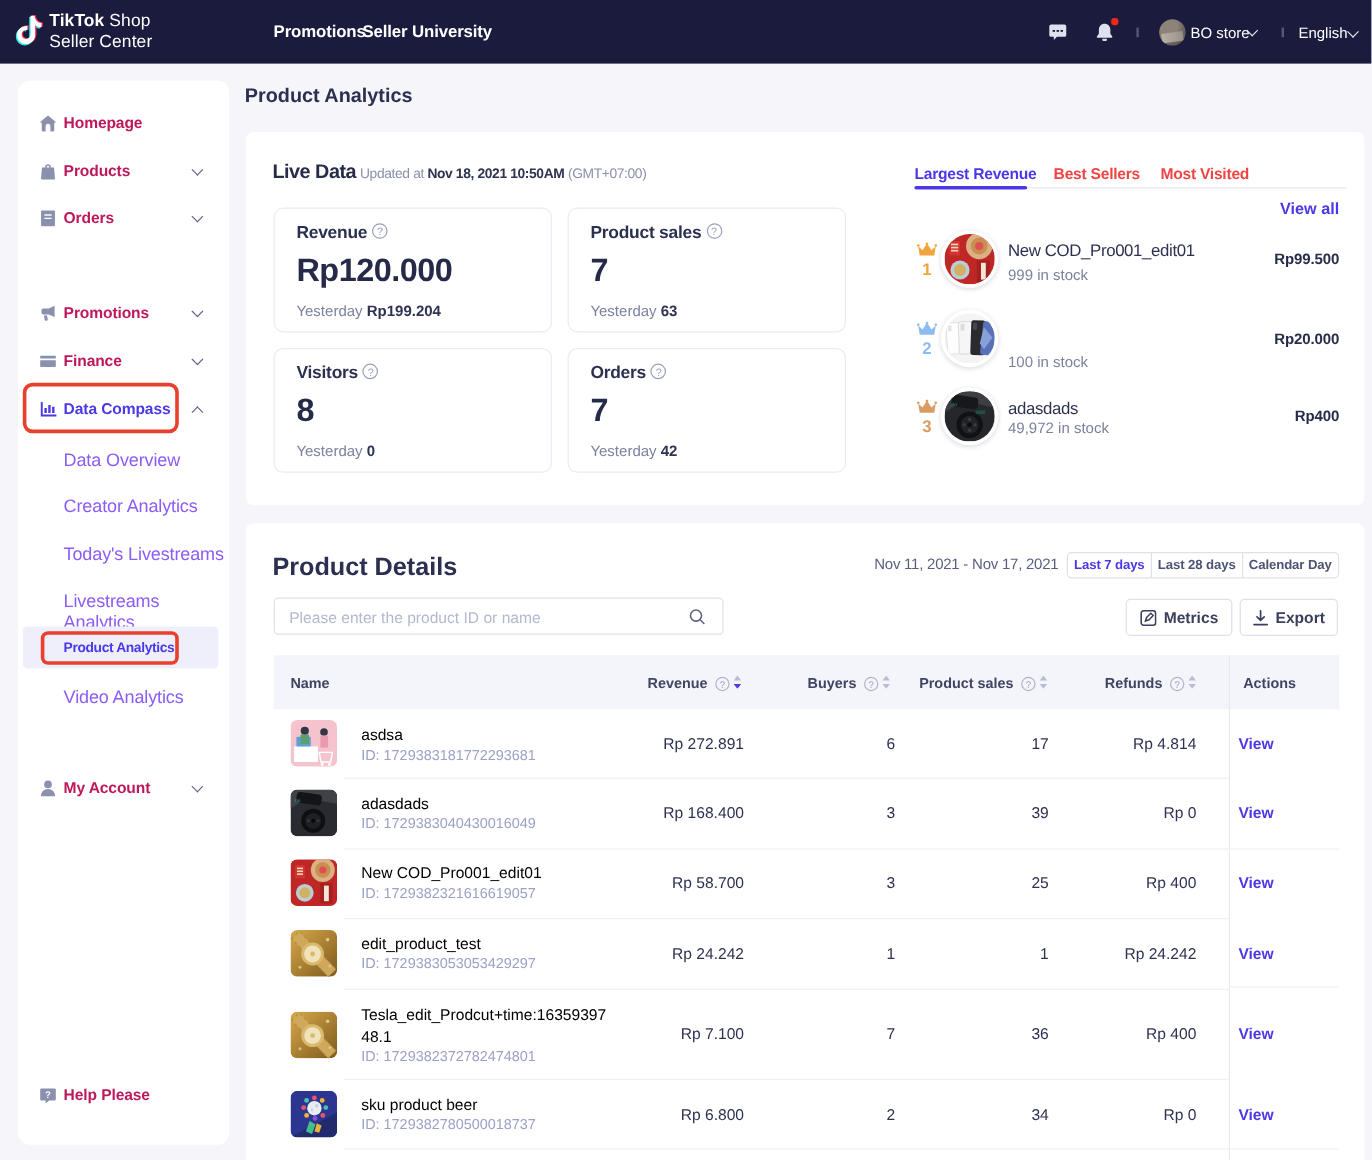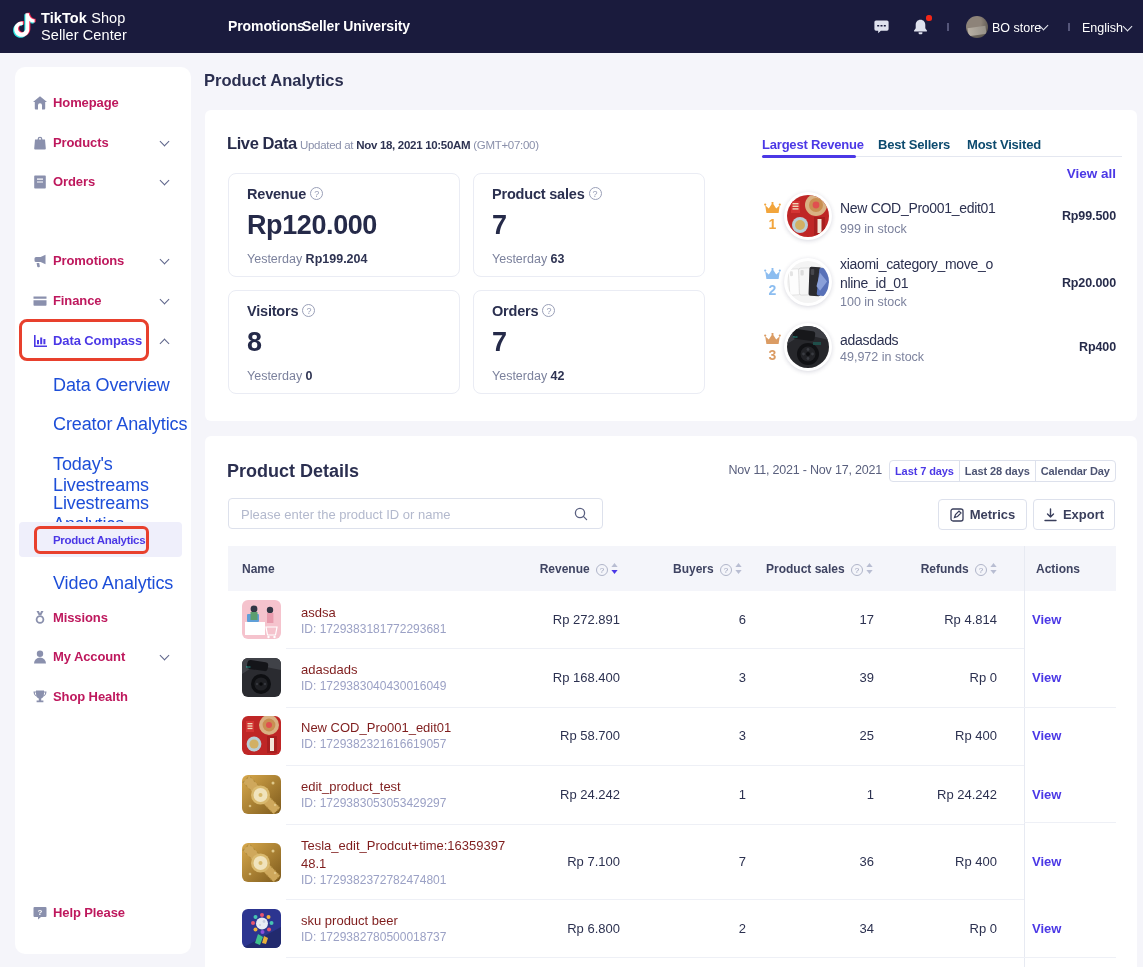--- a/index.html
+++ b/index.html
@@ -20,74 +20,74 @@
 .htxt { position:absolute; font-size:13.5px; font-weight:700; color:#fff; }
 .chev { display:inline-block; width:7px; height:7px; border-right:1.5px solid #e8eaf2; border-bottom:1.5px solid #e8eaf2; transform:rotate(45deg); }
 
 
 .side { position:absolute; left:15px; top:67px; width:176px; height:887px; background:#fff; border-radius:10px; }
 .sitem { position:absolute; left:0; width:176px; height:40px; }
 .sitem .ic { position:absolute; left:17px; top:12px; width:16px; height:16px; }
 .sitem .lb { position:absolute; left:38px; top:12px; font-size:13px; font-weight:700; color:#be185d; letter-spacing:-.1px; }
 .sitem .cv { position:absolute; left:146px; top:15px; width:7px; height:7px; border-right:1.7px solid #5d648a; border-bottom:1.7px solid #5d648a; transform:rotate(45deg); }
 .sitem .cvu { position:absolute; left:146px; top:19px; width:7px; height:7px; border-right:1.7px solid #5d648a; border-bottom:1.7px solid #5d648a; transform:rotate(-135deg); }
-.ssub { position:absolute; left:38px; font-size:18px; color:#1d4ed8; letter-spacing:-.1px; }
+.ssub { position:absolute; left:38px; font-size:15px; color:#8b5cf6; letter-spacing:-.1px; }
 .redbox { position:absolute; border:3px solid #e8402d; border-radius:8px; }
 
 
 .main-title { position:absolute; left:204px; top:71px; font-size:16.5px; font-weight:700; color:#2b2f50; }
 .card { position:absolute; background:#fff; border-radius:6px; }
 #live { left:205px; top:110px; width:932px; height:311px; }
 #details { left:205px; top:436px; width:932px; height:545px; }
 
 .lv-title { position:absolute; left:22px; top:24px; font-size:16.5px; font-weight:700; color:#272b4a; letter-spacing:-.4px; }
 .lv-upd { position:absolute; left:95px; top:29px; font-size:11.5px; color:#8a90ab; letter-spacing:-.3px; }
 .lv-upd b { color:#2e3352; }
 .stat { position:absolute; width:232px; height:104px; border:1px solid #eaecf4; border-radius:8px; }
 .stat .sl { position:absolute; left:18px; top:12px; font-size:14.5px; font-weight:700; color:#2b3050; letter-spacing:-.2px; }
 .stat .sv { position:absolute; left:18px; top:36px; font-size:27px; font-weight:700; color:#252a49; letter-spacing:-.4px; }
 .stat .sy { position:absolute; left:18px; top:78px; font-size:12.5px; color:#7c829d; }
 .stat .sy b { color:#2e3352; }
 .qm { display:inline-block; width:13px; height:13px; border:1px solid #9aa0b8; border-radius:50%; color:#9aa0b8; font-size:9px; font-weight:400; text-align:center; line-height:13px; vertical-align:2px; margin-left:4px; }
 
 .tabs { position:absolute; left:557px; top:27px; width:360px; height:20px; border-bottom:1px solid #e4e7f0; }
-.tab { position:absolute; top:0; font-size:13px; font-weight:700; color:#0c4a6e; letter-spacing:-.2px; white-space:nowrap; }
+.tab { position:absolute; top:0; font-size:13px; font-weight:700; color:#ef4444; letter-spacing:-.2px; white-space:nowrap; }
 .tab.on { color:#4b38e6; }
 .tabu { position:absolute; left:0; top:18px; width:94px; height:2.5px; background:#4b38e6; border-radius:2px; }
 .viewall { position:absolute; top:56px; right:21px; font-size:13.5px; font-weight:700; color:#4b38e6; }
 
 .rk { position:absolute; left:556px; width:355px; height:52px; }
 .rk .crown { position:absolute; left:3px; top:-3px; width:17px; text-align:center; }
 .rk .rno { position:absolute; left:3px; top:12px; width:17px; text-align:center; font-size:14px; font-weight:700; }
 .rk .av { position:absolute; left:23px; top:-3px; width:48px; height:48px; border-radius:50%; box-shadow:0 1px 4px rgba(40,40,80,.18); background:#fff; }
 .rk .av .im { position:absolute; left:3px; top:3px; width:42px; height:42px; border-radius:50%; overflow:hidden; }
 .rk .nm { position:absolute; left:79px; top:-5px; font-size:14px; color:#2c3150; line-height:18.5px; max-width:190px; letter-spacing:-.3px; }
 .rk .st { position:absolute; left:79px; font-size:12.5px; color:#7c829d; }
 .rk .pr { position:absolute; right:0; font-size:12.5px; font-weight:700; color:#272c4b; letter-spacing:-.1px; }
 
 
-.pd-title { position:absolute; left:22px; top:25px; font-size:18px; font-weight:700; color:#2b2f50; }
+.pd-title { position:absolute; left:22px; top:25px; font-size:21px; font-weight:700; color:#2b2f50; }
 .pd-date { position:absolute; right:255px; top:27px; font-size:12.5px; color:#595f7d; letter-spacing:-.2px; }
 .seg { position:absolute; left:684px; top:24px; height:22px; display:flex; border:1px solid #dde1ec; border-radius:4px; background:#fff; }
 .seg div { font-size:11px; font-weight:700; color:#4d5473; padding:0 5px; line-height:20px; border-right:1px solid #dde1ec; white-space:nowrap; letter-spacing:-.1px; }
 .seg div:last-child { border-right:none; }
 .seg .on { color:#4b38e6; }
 .srch { position:absolute; left:23px; top:62px; width:375px; height:31px; border:1px solid #dde1ec; border-radius:4px; background:#fff; }
 .srch span { position:absolute; left:12px; top:8px; font-size:13px; color:#b3b9cd; }
 .btn { position:absolute; top:63px; height:31px; border:1px solid #dde1ec; border-radius:4px; background:#fff; font-size:13px; font-weight:700; color:#3a3f5c; display:flex; align-items:center; justify-content:center; gap:6px; }
 #btn-metrics { left:733px; width:89px; }
 #btn-export { left:828px; width:82px; }
 
 
 .thead { position:absolute; left:23px; top:110px; width:888px; height:45px; background:#f4f5fa; }
 .th { position:absolute; top:16px; font-size:12px; font-weight:700; color:#3f4462; }
 .vline { position:absolute; left:819px; top:110px; width:1px; height:435px; background:#e7eaf2; }
 .trow { position:absolute; left:23px; width:888px; }
 .trow .pim { position:absolute; left:14px; width:39px; height:39px; border-radius:6px; overflow:hidden; }
-.trow .nm { position:absolute; left:73px; font-size:13px; color:#7f1d1d; }
+.trow .nm { position:absolute; left:73px; font-size:13px; color:#000000; }
 .trow .pid { position:absolute; left:73px; font-size:12px; color:#9ba1c5; }
 .trow .val { position:absolute; font-size:13px; color:#2c3150; }
 .trow .view { position:absolute; left:804px; font-size:13px; font-weight:700; color:#4b38e6; }
 .rsep { position:absolute; left:81px; width:738px; height:1px; background:#eef0f6; }
 .asep { position:absolute; left:819px; width:92px; height:1px; background:#eef0f6; }
 .qm2 { display:inline-block; width:12px; height:12px; border:1px solid #b0b5c9; border-radius:50%; color:#9aa0b8; font-size:8px; font-weight:400; text-align:center; line-height:11px; vertical-align:0px; margin-left:3px; }
 .sort { vertical-align:-1px; margin-left:3px; }
 </style>
 </head>
 <body>
@@ -171,38 +171,26 @@
   </div>
   <div class="redbox" style="left:4px;top:252px;width:130px;height:42px"></div>
   <div class="ssub" style="top:308px">Data Overview</div>
   <div class="ssub" style="top:347px">Creator Analytics</div>
   <div class="ssub" style="top:387px">Today's Livestreams</div>
   <div class="ssub" style="top:426px">Livestreams Analytics</div>
   <div style="position:absolute;left:4px;top:455px;width:163px;height:35px;background:#efeffb;border-radius:4px"></div>
   <div class="ssub" style="top:467px;color:#4b38e6;font-weight:700;font-size:11.5px;letter-spacing:-.3px">Product Analytics</div>
   <div class="redbox" style="left:19px;top:459px;width:115px;height:28px;border-radius:6px"></div>
   <div class="ssub" style="top:506px">Video Analytics</div>
-  <div class="sitem" style="top:531px">
-    <svg class="ic" viewBox="0 0 16 16">
-        <path fill="#8a90ad" d="M8 5.2 a4.3 4.3 0 1 1 0 8.6 a4.3 4.3 0 0 1 0 -8.6 Z M8 7 a2.5 2.5 0 1 0 0 5 a2.5 2.5 0 0 0 0 -5 Z M4.5 1 h2.4 l1.1 2.6 L9.1 1 h2.4 L9.4 5 H6.6 Z"></path>
-      </svg>
-    <div class="lb">Missions</div>
-  </div>
   <div class="sitem" style="top:570px">
     <svg class="ic" viewBox="0 0 16 16">
         <path fill="#8a90ad" d="M8 1.5 a3.2 3.2 0 1 1 0 6.4 a3.2 3.2 0 0 1 0 -6.4 Z M2 14.5 a6 6 0 0 1 12 0 Z"></path>
       </svg>
     <div class="lb">My Account</div>
       <div class="cv"></div>
-  </div>
-  <div class="sitem" style="top:610px">
-    <svg class="ic" viewBox="0 0 16 16">
-        <path fill="#8a90ad" d="M4 1.5 h8 v1 h2.5 c0 2.5 -1.3 4.3 -3 4.9 a4 4 0 0 1 -2.3 2 v2 h2.2 v1.8 H4.6 v-1.8 h2.2 v-2 a4 4 0 0 1 -2.3 -2 c-1.7 -.6 -3 -2.4 -3 -4.9 H4 Z M2.8 3.6 c.1 1.5 .7 2.6 1.6 3.1 a6.6 6.6 0 0 1 -.4 -3.1 Z M13.2 3.6 h-1.2 a6.6 6.6 0 0 1 -.4 3.1 c.9 -.5 1.5 -1.6 1.6 -3.1 Z"></path>
-      </svg>
-    <div class="lb">Shop Health</div>
   </div>
   <div class="sitem" style="top:826px">
     <svg class="ic" viewBox="0 0 16 16">
         <path fill="#8a90ad" d="M2.5 2 h11 a1 1 0 0 1 1 1 v8 a1 1 0 0 1 -1 1 H9 l-3 2.6 V12 H2.5 a1 1 0 0 1 -1 -1 V3 a1 1 0 0 1 1 -1 Z"></path>
         <text x="8" y="10" font-size="8" fill="#fff" text-anchor="middle" font-weight="bold">?</text>
       </svg>
     <div class="lb">Help Please</div>
   </div>
 </div>
 
@@ -286,21 +274,20 @@
             <rect x="3.5" y="10" width="3" height="5" rx="1" fill="#e4e4e4" transform="rotate(-4 7 21)"></rect>
       <rect x="12" y="7" width="12" height="27" rx="2" fill="#f6f6f6" stroke="#cfcfcf" stroke-width=".6" transform="rotate(-2 18 21)"></rect>
             <rect x="13.5" y="9" width="3.2" height="5.5" rx="1" fill="#dcdcdc"></rect>
       <rect x="22" y="6" width="12" height="29" rx="2" fill="#2b2b2f" transform="rotate(2 28 20)"></rect>
             <rect x="23.5" y="8" width="3.4" height="6" rx="1" fill="#47474d" transform="rotate(2 28 20)"></rect>
       <rect x="31" y="7" width="11" height="28" rx="2" fill="#5871b8" transform="rotate(6 36 21)"></rect>
             <path d="M32 12 l8 8 -6 10 -4 -4 Z" fill="#8aa0d8" transform="rotate(6 36 21)"></path>
       </svg>
     </div>
       </div>
-    <div class="nm" style="top:-6px">xiaomi_category_move_o nline_id_01</div>
     <div class="st" style="top:34px">100 in stock</div>
     <div class="pr" style="top:15px">Rp20.000</div>
   </div>
 
   <div class="rk" style="top:216px">
     <svg class="crown" style="top:7px" width="17" height="12" viewBox="0 0 17 12">
         <path fill="#db9c64" d="M1.2 3.2 L4.8 6.5 L8.5 0.8 L12.2 6.5 L15.8 3.2 L14.6 11 H2.4 Z"></path>
         <circle cx="1.2" cy="2.6" r="1.1" fill="#db9c64"></circle>
         <circle cx="8.5" cy="1" r="1.1" fill="#db9c64"></circle>
         <circle cx="15.8" cy="2.6" r="1.1" fill="#db9c64"></circle>

